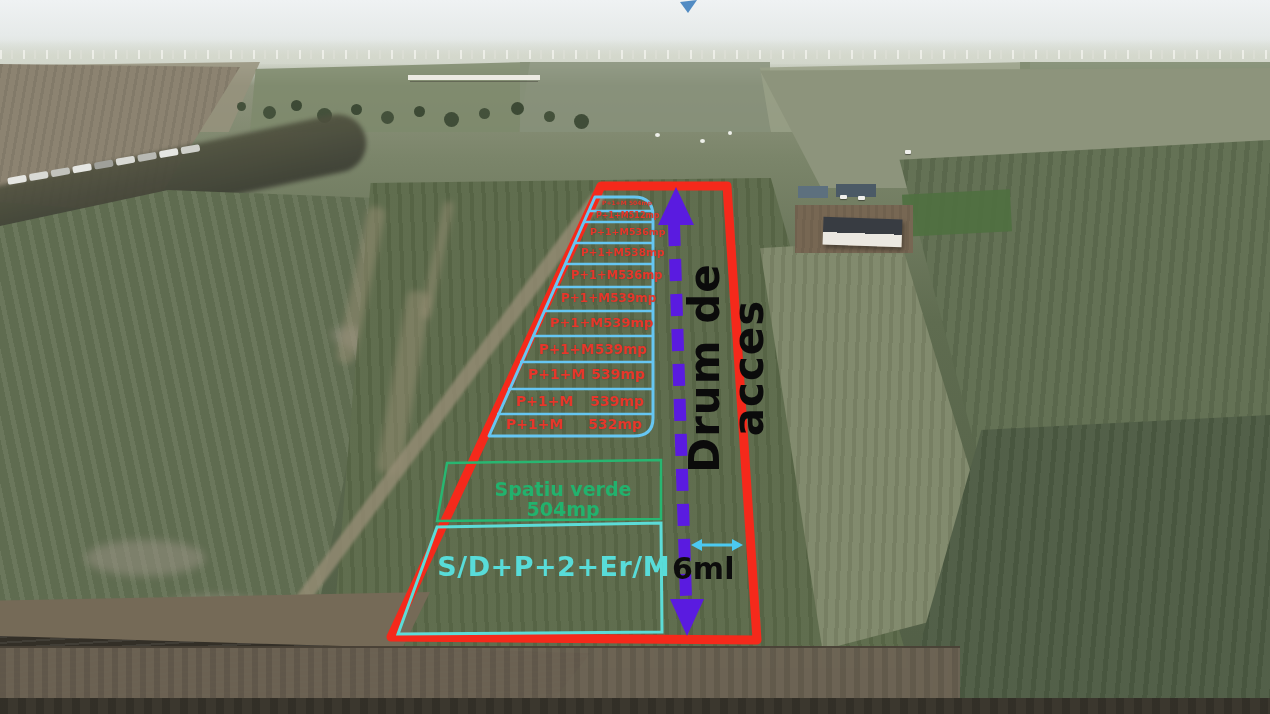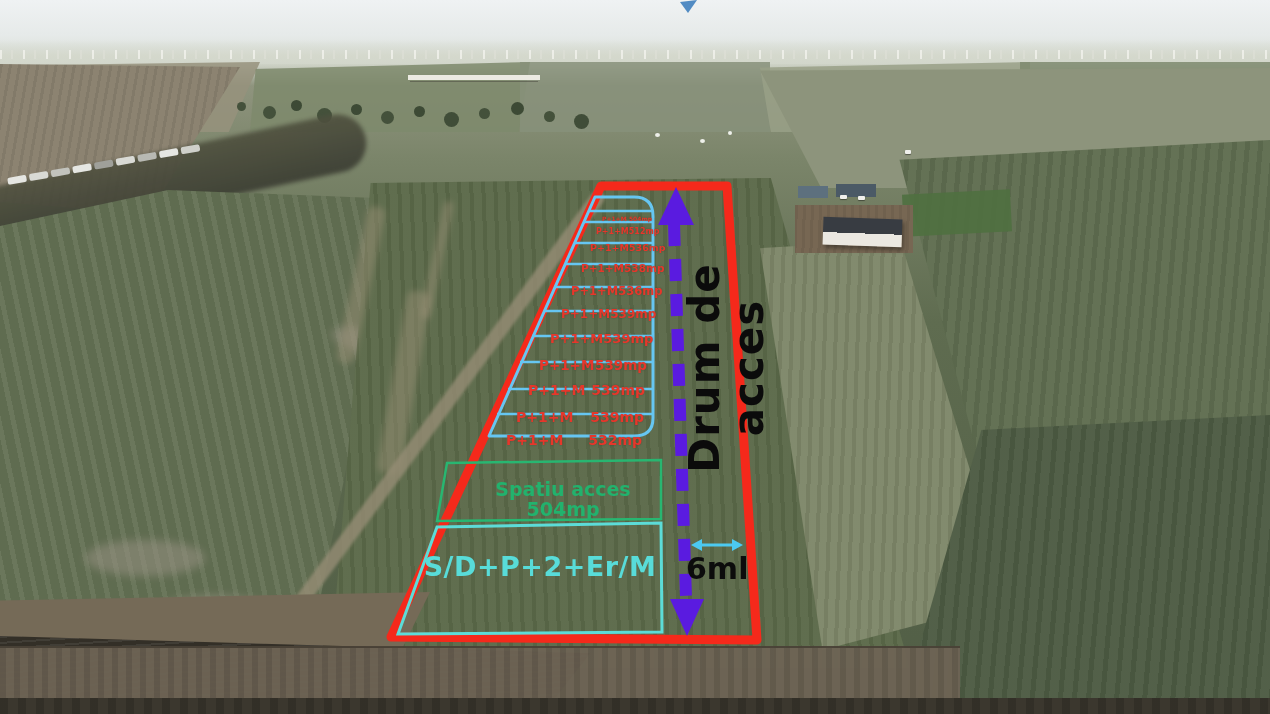--- a/index.html
+++ b/index.html
@@ -83,24 +83,24 @@
     border-top:2px solid #4a4237;
     background-image:repeating-linear-gradient(90deg,rgba(0,0,0,.1) 0 6px,rgba(0,0,0,0) 6px 14px);}
   .plowed{left:0;top:636px;width:590px;height:78px;background:#332f27;
     clip-path:polygon(0 0,100% 22%,92% 100%,0 100%);
     background-image:repeating-linear-gradient(176deg,rgba(255,255,255,.07) 0 2px,rgba(0,0,0,0) 2px 6px);}
   .bottomstrip{left:0;top:698px;width:1270px;height:16px;background:#3b372e;
     background-image:repeating-linear-gradient(90deg,rgba(0,0,0,.15) 0 8px,rgba(0,0,0,0) 8px 18px);}
   
   svg.overlay{left:0;top:0;z-index:5;}
   .label{z-index:6;font-weight:bold;line-height:1.05;}
-  .parcel-row{display:flex;justify-content:space-between;align-items:center;padding:16px 4px;
+  .parcel-row{display:flex;justify-content:space-between;align-items:center;padding:0 4px;
     color:#e6372b;font-weight:bold;z-index:6;text-shadow:0 0 2px rgba(0,0,0,.25);}
   .green-label{color:#22b26d;font-size:19px;width:190px;text-align:center;}
-  .cyan-label{color:#58dcd9;text-align:center;width:260px;font-size:27px;letter-spacing:.5px;}
+  .cyan-label{color:#58dcd9;text-align:right;width:260px;font-size:27px;letter-spacing:.5px;}
   .road-label{color:#0b0b0b;width:352px;height:50px;text-align:center;font-size:42px;letter-spacing:1px;
     transform:rotate(-90deg);transform-origin:center;}
   .sixml{color:#0c0c0c;font-size:30px;}
 </style>
 </head>
 <body>
 
 <div id="stage">
 
   <div class="abs sky"></div>
@@ -227,21 +227,21 @@
     </div>
   <div class="abs parcel-row" style="left:512px;top:393px;width:128px;font-size:14px;">
       <span>P+1+M</span>
       <span>539mp</span>
     </div>
   <div class="abs parcel-row" style="left:502px;top:416px;width:136px;font-size:14px;">
       <span>P+1+M</span>
       <span>532mp</span>
     </div>
 
-  <div class="abs label green-label" style="left:468px;top:480px;">Spatiu acces 504mp</div>
+  <div class="abs label green-label" style="left:468px;top:480px;">Spatiu verde 504mp</div>
 
   <div class="abs label cyan-label" style="left:410px;top:553px;">S/D+P+2+Er/M</div>
 
   <div class="abs label road-label" style="left:532px;top:343px;">Drum de acces</div>
 
-  <div class="abs label sixml" style="left:686px;top:553px;">6ml</div>
+  <div class="abs label sixml" style="left:672px;top:553px;">6ml</div>
 
 </div>
 
 </body></html>

